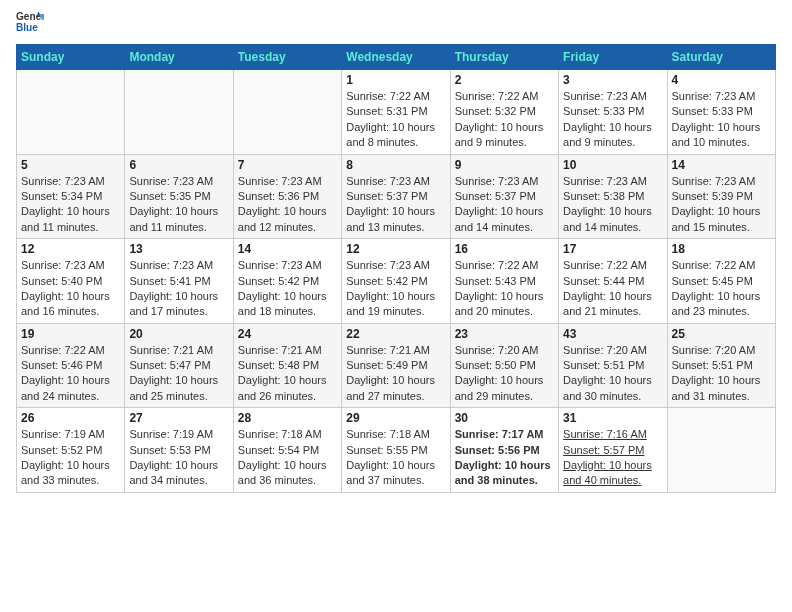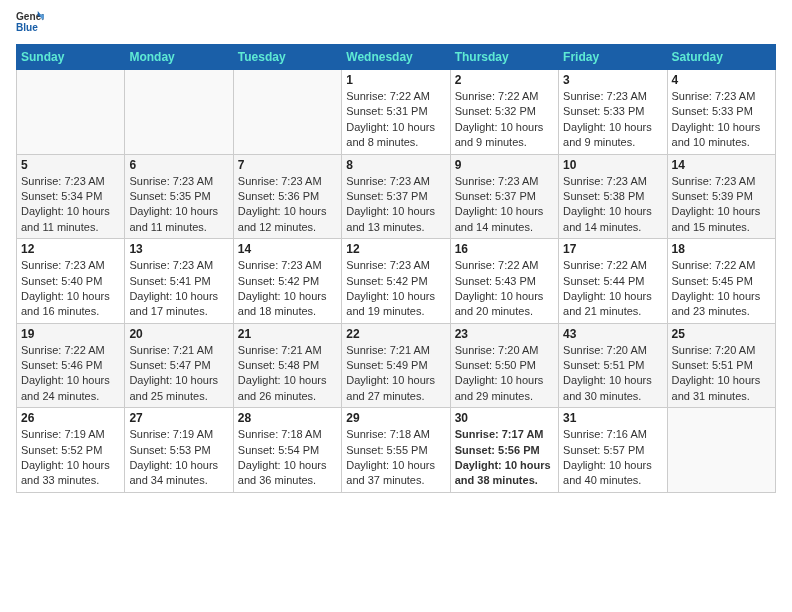--- a/index.html
+++ b/index.html
@@ -263,21 +263,21 @@
 and 24 minutes.</div>
           </td>
           <td>
             <span class="day-num">20</span>
             <div class="day-info" style="white-space: pre-line;">Sunrise: 7:21 AM
 Sunset: 5:47 PM
 Daylight: 10 hours
 and 25 minutes.</div>
           </td>
           <td>
-            <span class="day-num">21</span>
+            <span class="day-num">24</span>
             <div class="day-info" style="white-space: pre-line;">Sunrise: 7:21 AM
 Sunset: 5:48 PM
 Daylight: 10 hours
 and 26 minutes.</div>
           </td>
           <td>
             <span class="day-num">22</span>
             <div class="day-info" style="white-space: pre-line;">Sunrise: 7:21 AM
 Sunset: 5:49 PM
 Daylight: 10 hours
@@ -336,21 +336,21 @@
           </td>
           <td>
             <span class="day-num">30</span>
             <div class="day-info" style="white-space: pre-line; font-weight: bold;">Sunrise: 7:17 AM
 Sunset: 5:56 PM
 Daylight: 10 hours
 and 38 minutes.</div>
           </td>
           <td>
             <span class="day-num">31</span>
-            <div class="day-info" style="white-space: pre-line;">Sunrise: 7:16 AM
+            <div class="day-info" style="white-space: pre-line; text-decoration: underline;">Sunrise: 7:16 AM
 Sunset: 5:57 PM
 Daylight: 10 hours
 and 40 minutes.</div>
           </td>
           <td class="empty-cell"></td>
         </tr>
       </tbody>
   </table>
 </div>
 

